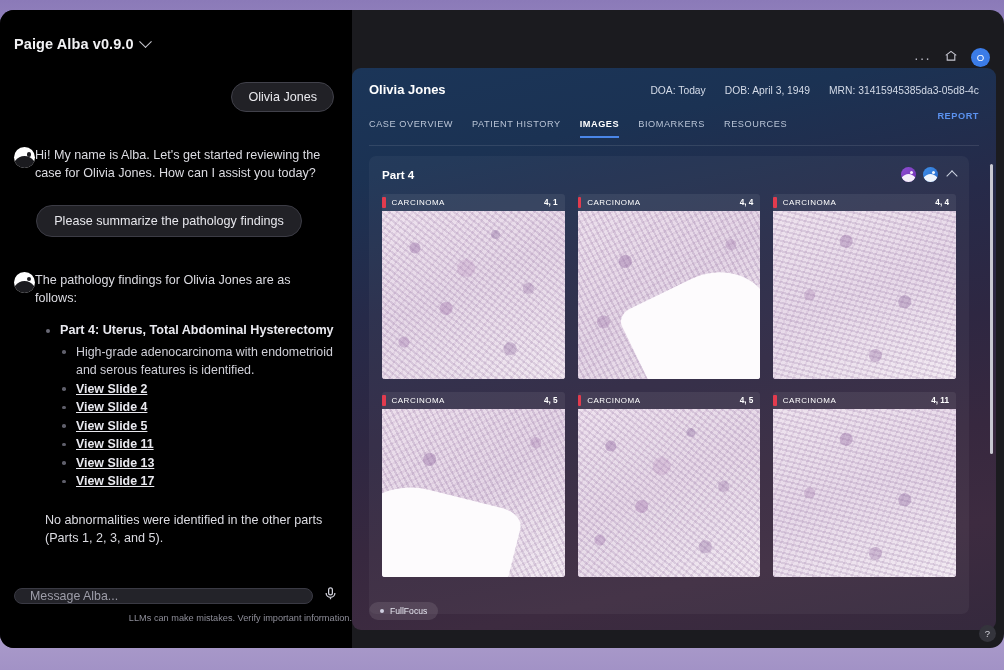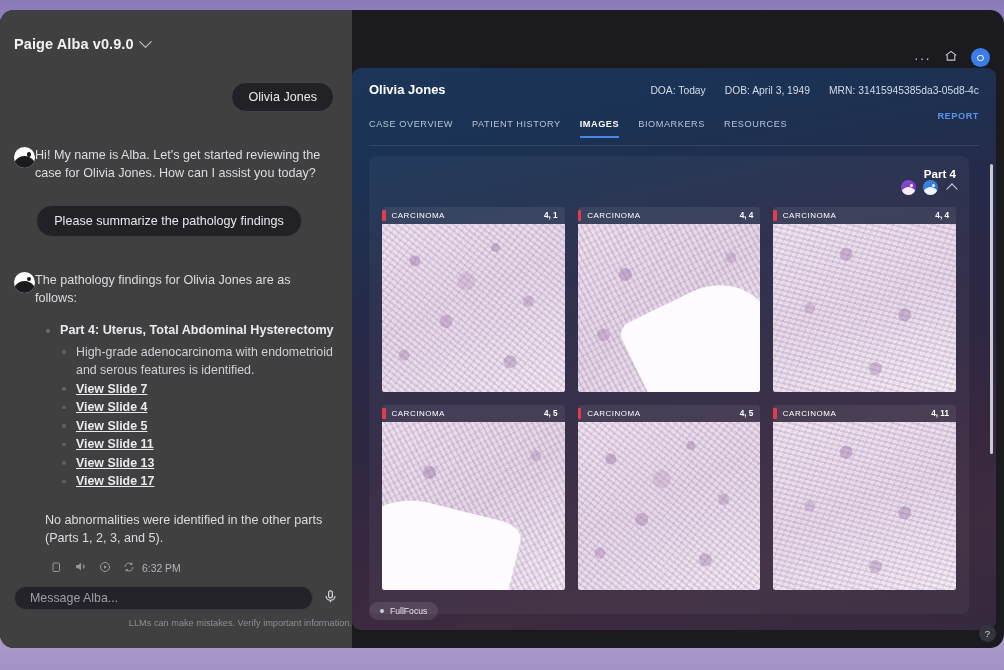--- a/index.html
+++ b/index.html
@@ -28,21 +28,21 @@
     border-radius: 14px 14px 14px 14px;
     overflow: hidden;
   }
 
   
   .chat-pane {
     position: absolute;
     left: 0; top: 0;
     width: 352px;
     height: 638px;
-    background: #404040;
+    background: #000000;
   }
 
   .app-title-row {
     position: absolute;
     left: 14px; top: 26px;
     display: flex;
     align-items: center;
     gap: 7px;
   }
   .app-title {
@@ -179,21 +179,21 @@
 
   
   .composer {
     position: absolute;
     left: 0; bottom: 0;
     width: 352px; height: 62px;
   }
   .composer-inner { display: flex; align-items: center; gap: 10px; padding: 0 14px; }
   .input-wrap {
     flex: 1;
-    height: 24px;
+    height: 16px;
     border: 1px solid #3a3a44;
     border-radius: 999px;
     background: #232329;
     display: flex;
     align-items: center;
     padding: 0 15px;
   }
   .input-wrap input {
     width: 100%;
     background: transparent;
@@ -262,23 +262,22 @@
     position: absolute;
     left: 17px; top: 88px;
     width: 600px;
     height: 458px;
     background: rgba(255,255,255,.045);
     border-radius: 7px;
     overflow: hidden;
   }
   .part-head {
     display: flex;
-    align-items: flex-end;
+    align-items: center;
     padding: 11px 13px 0 13px;
-    flex-direction: column;
   }
   .part-title { color: #ffffff; font-size: 11.6px; font-weight: bold; }
   .part-icons { margin-left: auto; display: flex; align-items: center; gap: 7px; }
   .badge-circle {
     width: 15px; height: 15px;
     border-radius: 50%;
     position: relative;
     overflow: hidden;
   }
   .badge-circle.purple { background: linear-gradient(145deg,#8f4fd4,#6c2fb0); }
@@ -465,21 +464,21 @@
         <div class="bot-text">The pathology findings for Olivia Jones are as follows:</div>
       </div>
 
       <div class="findings">
         <ul class="lvl1">
           <li>
             <span>Part 4: Uterus, Total Abdominal Hysterectomy</span>
             <ul class="lvl2">
               <li>High-grade adenocarcinoma with endometrioid and serous features is identified.</li>
               <li class="link-item">
-                <a href="#">View Slide 7</a>
+                <a href="#">View Slide 2</a>
               </li>
               <li class="link-item">
                 <a href="#">View Slide 4</a>
               </li>
               <li class="link-item">
                 <a href="#">View Slide 5</a>
               </li>
               <li class="link-item">
                 <a href="#">View Slide 11</a>
               </li>
@@ -489,46 +488,20 @@
               <li class="link-item">
                 <a href="#">View Slide 17</a>
               </li>
             </ul>
           </li>
         </ul>
       </div>
 
       <div class="closing">No abnormalities were identified in the other parts (Parts 1, 2, 3, and 5).</div>
 
-      <div class="msg-actions">
-        <span class="ic">
-          <svg width="12" height="12" viewBox="0 0 24 24" fill="none" stroke="#cfcfd8" stroke-width="2">
-            <rect x="6" y="4" width="13" height="17" rx="2"></rect>
-          </svg>
-        </span>
-        <span class="ic">
-          <svg width="13" height="13" viewBox="0 0 24 24" fill="none" stroke="#cfcfd8" stroke-width="2">
-            <path d="M4 9v6h4l5 4V5L8 9H4z" fill="#cfcfd8" stroke="none"></path>
-            <path d="M17 8.5a5 5 0 010 7"></path>
-          </svg>
-        </span>
-        <span class="ic">
-          <svg width="12" height="12" viewBox="0 0 24 24" fill="none" stroke="#cfcfd8" stroke-width="2">
-            <circle cx="12" cy="12" r="9"></circle>
-            <path d="M10 8.5l6 3.5-6 3.5z" fill="#cfcfd8" stroke="none"></path>
-          </svg>
-        </span>
-        <span class="ic">
-          <svg width="12" height="12" viewBox="0 0 24 24" fill="none" stroke="#cfcfd8" stroke-width="2">
-            <path d="M4 12a8 8 0 0113.7-5.6M20 12a8 8 0 01-13.7 5.6"></path>
-            <path d="M18 3v4h-4M6 21v-4h4"></path>
-          </svg>
-        </span>
-        <span class="msg-time">6:32 PM</span>
-      </div>
 
     </div>
 
     <div class="composer">
       <div class="composer-inner">
         <div class="input-wrap">
           <input type="text" placeholder="Message Alba..." style="">
         </div>
         <span>
           <svg width="15" height="15" viewBox="0 0 24 24" fill="none" stroke="#d2d2dc" stroke-width="2">

